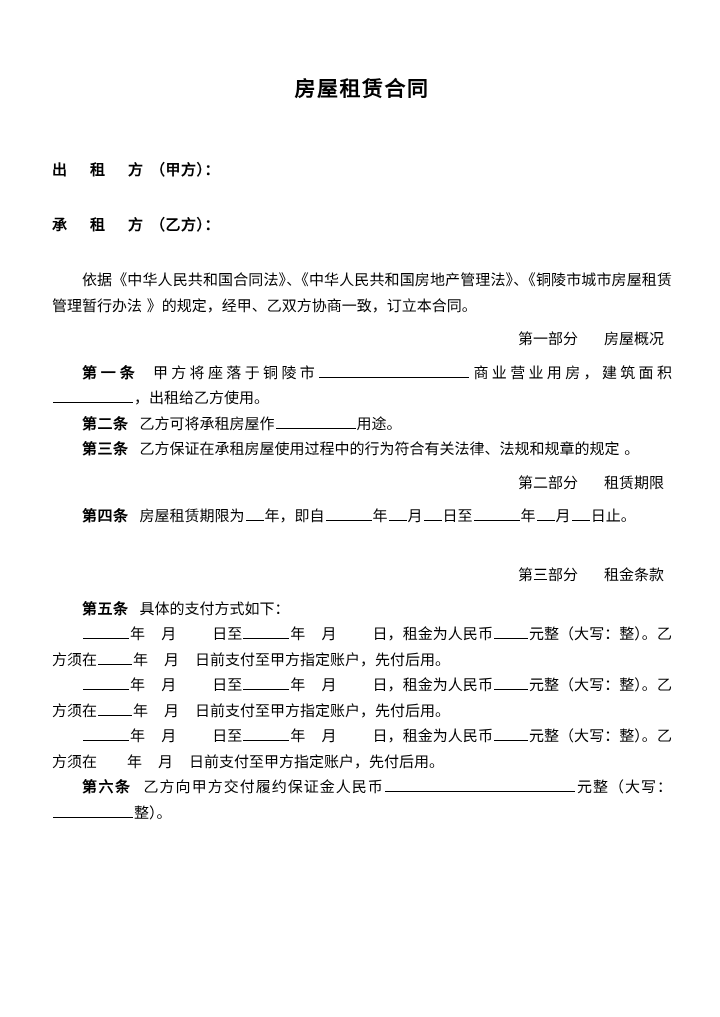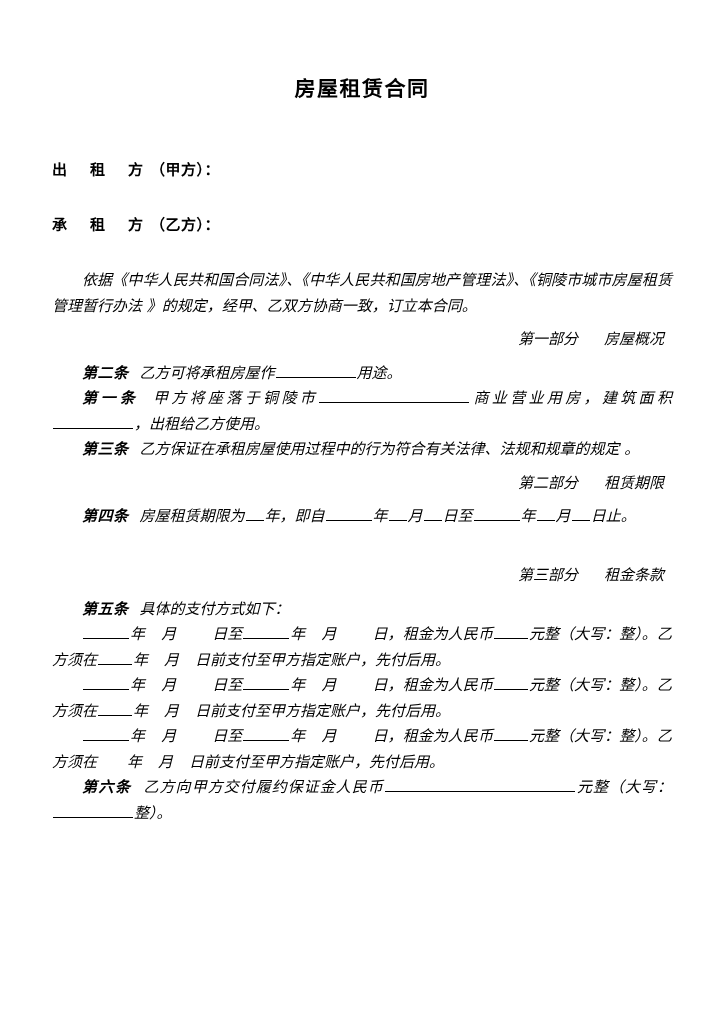--- a/index.html
+++ b/index.html
@@ -42,21 +42,20 @@
     line-height: 1.5;
     margin: 0 0 30px 0;
     font-family: "DejaVu Sans", "Liberation Sans", sans-serif;
   }
   .party-line .sp {
     letter-spacing: 7px;
     font-family: Liberation Mono, monospace;
   }
   .body-block {
     margin-top: 6px;
-    font-style: italic;
   }
   p.para {
     font-size: 15px;
     line-height: 25.5px;
     margin: 0;
     text-align: justify;
     text-justify: inter-ideograph;
     letter-spacing: 0;
   }
   p.para.indent {
@@ -115,23 +114,23 @@
     <p class="party-line"><span class="sp">出 租 方</span><span>（甲方）：</span></p>
     <p class="party-line"><span class="sp">承 租 方</span><span>（乙方）：</span></p>
   </div>
 
   <div class="body-block">
 
     <p class="para indent">依据《中华人民共和国合同法》、《中华人民共和国房地产管理法》、《铜陵市城市房屋租赁管理暂行办法 》的规定，经甲、乙双方协商一致，订立本合同。</p>
 
     <p class="section-head"><span>第一部分</span><span class="gap"></span><span>房屋概况</span></p>
 
+    <p class="para indent"><span class="art">第一条</span><span class="art-gap"></span><span>甲方将座落于铜陵市</span><span class="blank b-xl"></span><span>商业营业用房，建筑面积</span><span class="blank b-lg"></span><span>，出租给乙方使用。</span></p>
+
     <p class="para indent"><span class="art">第二条</span><span class="art-gap"></span><span>乙方可将承租房屋作</span><span class="blank b-lg"></span><span>用途。</span></p>
-
-    <p class="para indent"><span class="art">第一条</span><span class="art-gap"></span><span>甲方将座落于铜陵市</span><span class="blank b-xl"></span><span>商业营业用房，建筑面积</span><span class="blank b-lg"></span><span>，出租给乙方使用。</span></p>
 
 
     <p class="para indent"><span class="art">第三条</span><span class="art-gap"></span><span>乙方保证在承租房屋使用过程中的行为符合有关法律、法规和规章的规定 。</span></p>
 
     <p class="section-head"><span>第二部分</span><span class="gap"></span><span>租赁期限</span></p>
 
     <p class="para indent"><span class="art">第四条</span><span class="art-gap"></span><span>房屋租赁期限为</span><span class="blank b-xs"></span><span>年，即自</span><span class="blank b-md"></span><span>年</span><span class="blank b-xs"></span><span>月</span><span class="blank b-xs"></span><span>日至</span><span class="blank b-md"></span><span>年</span><span class="blank b-xs"></span><span>月</span><span class="blank b-xs"></span><span>日止。</span></p>
 
     <div class="spacer-line"></div>
 

